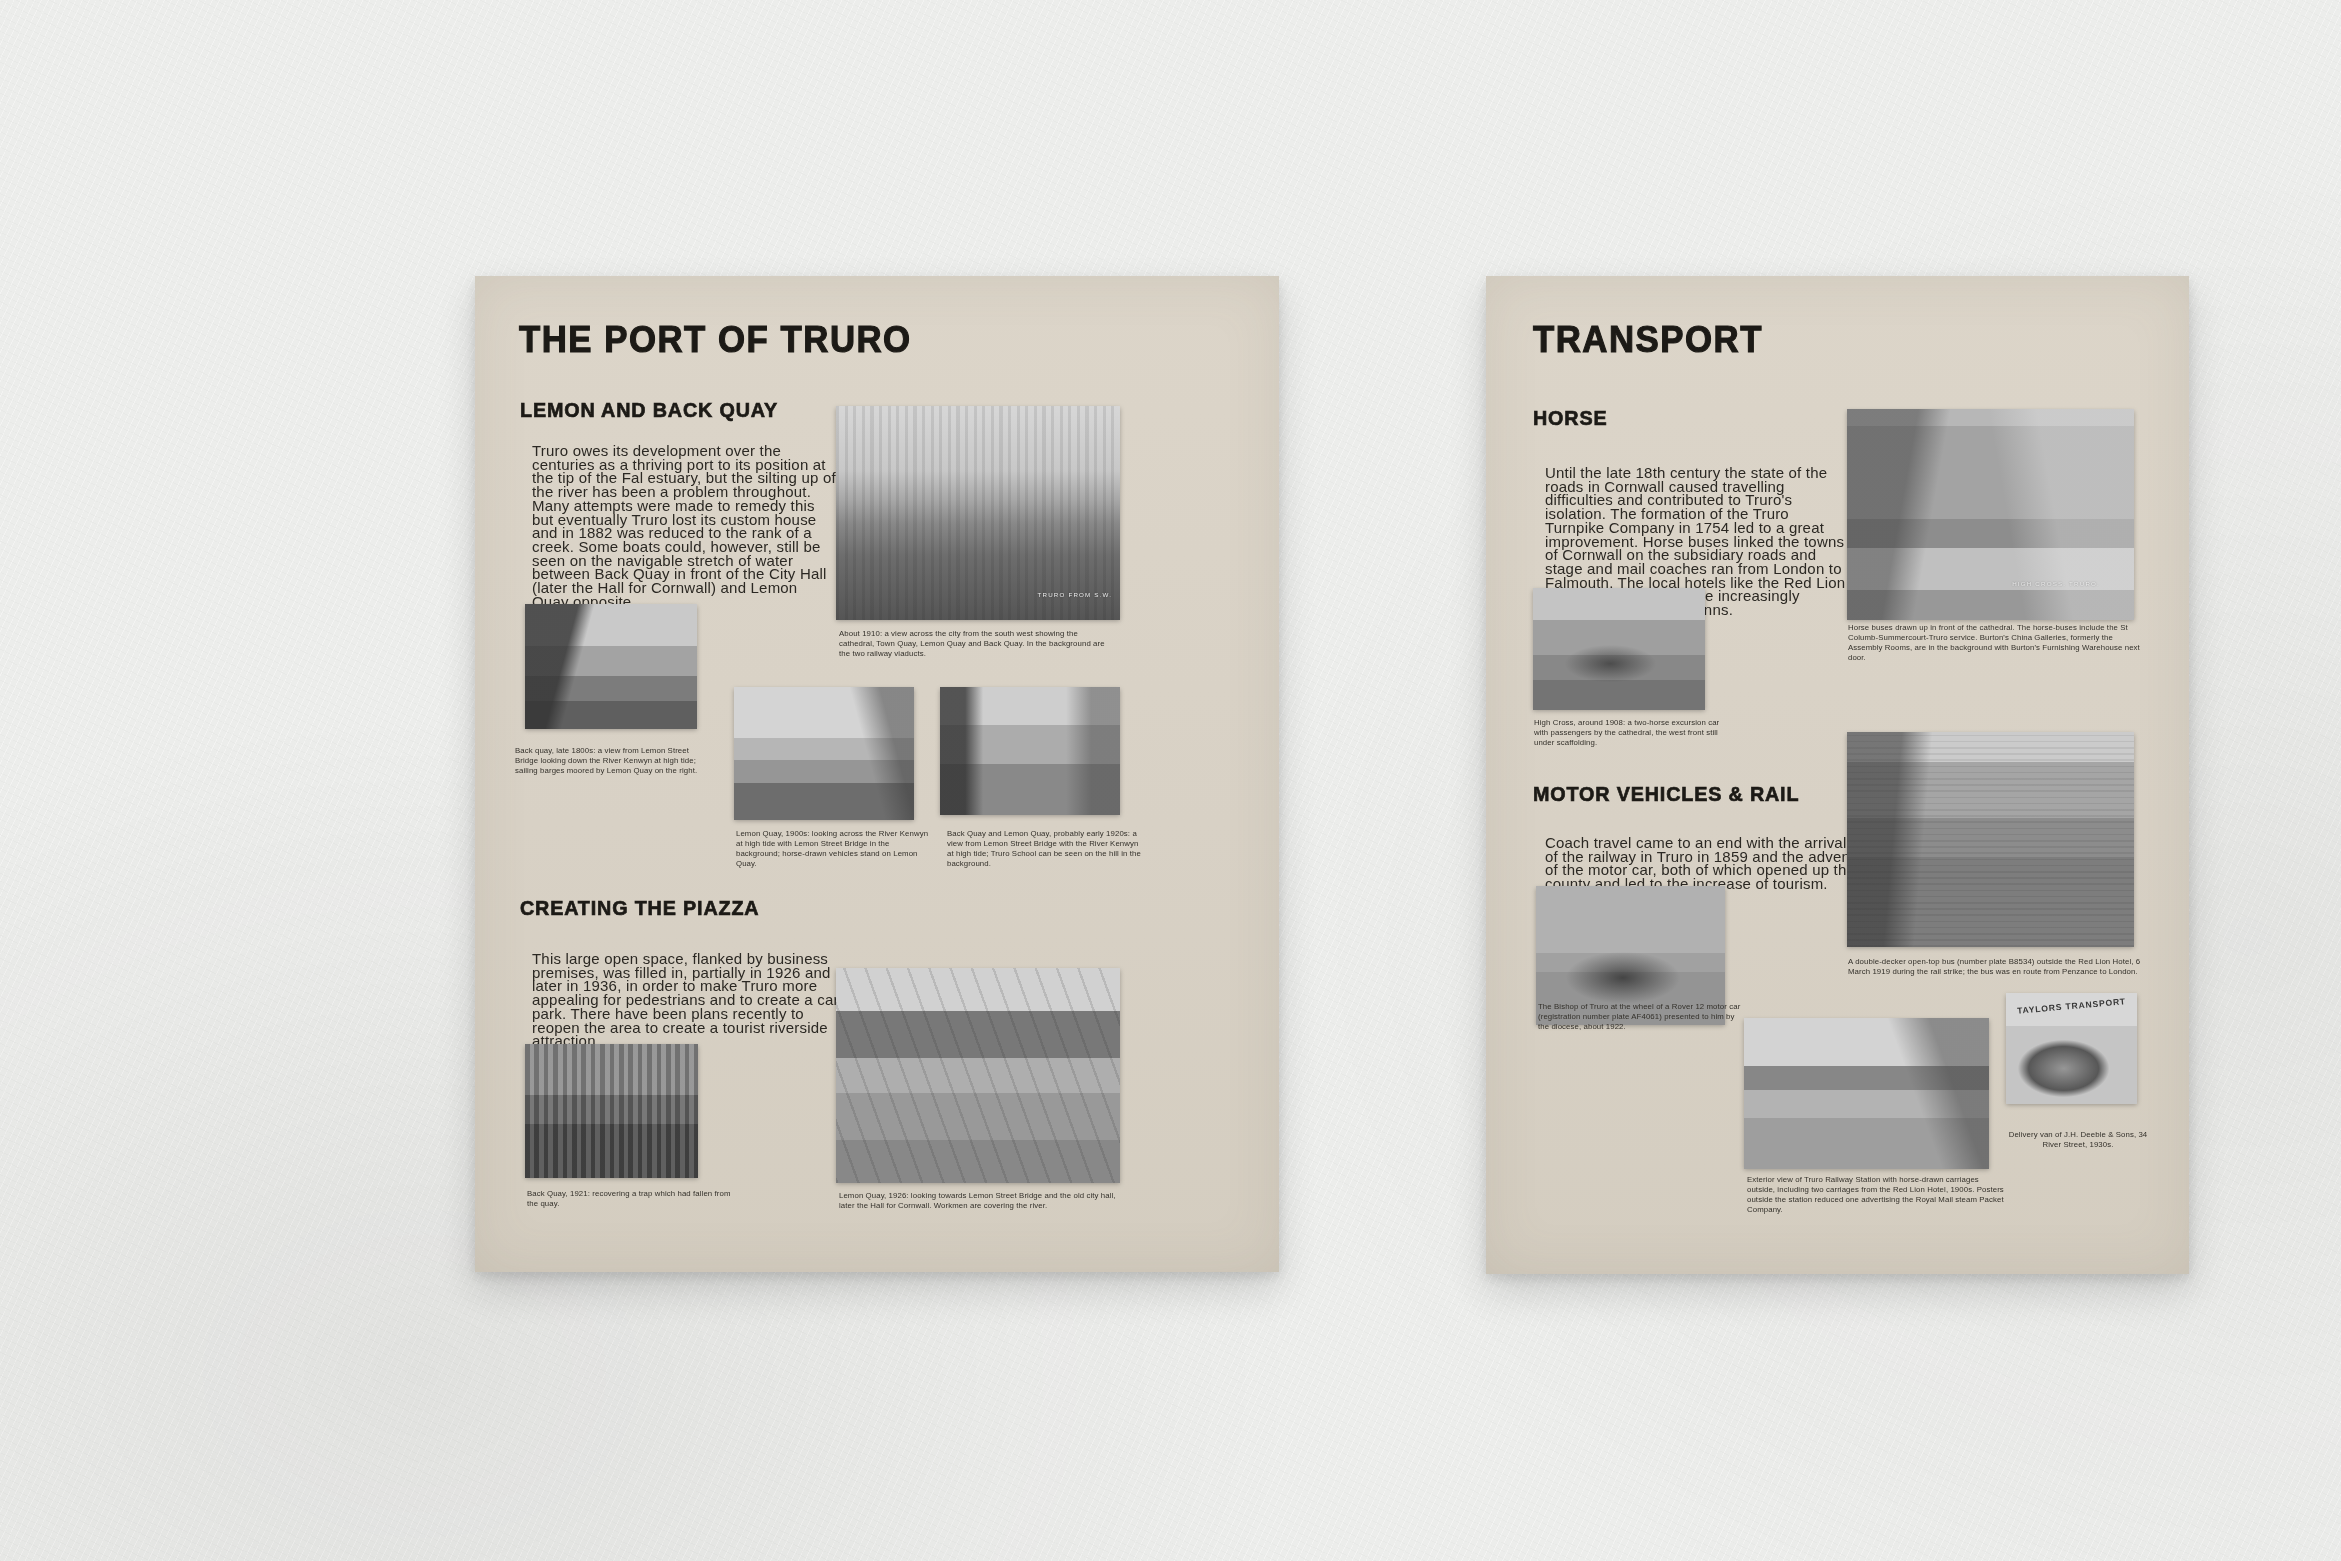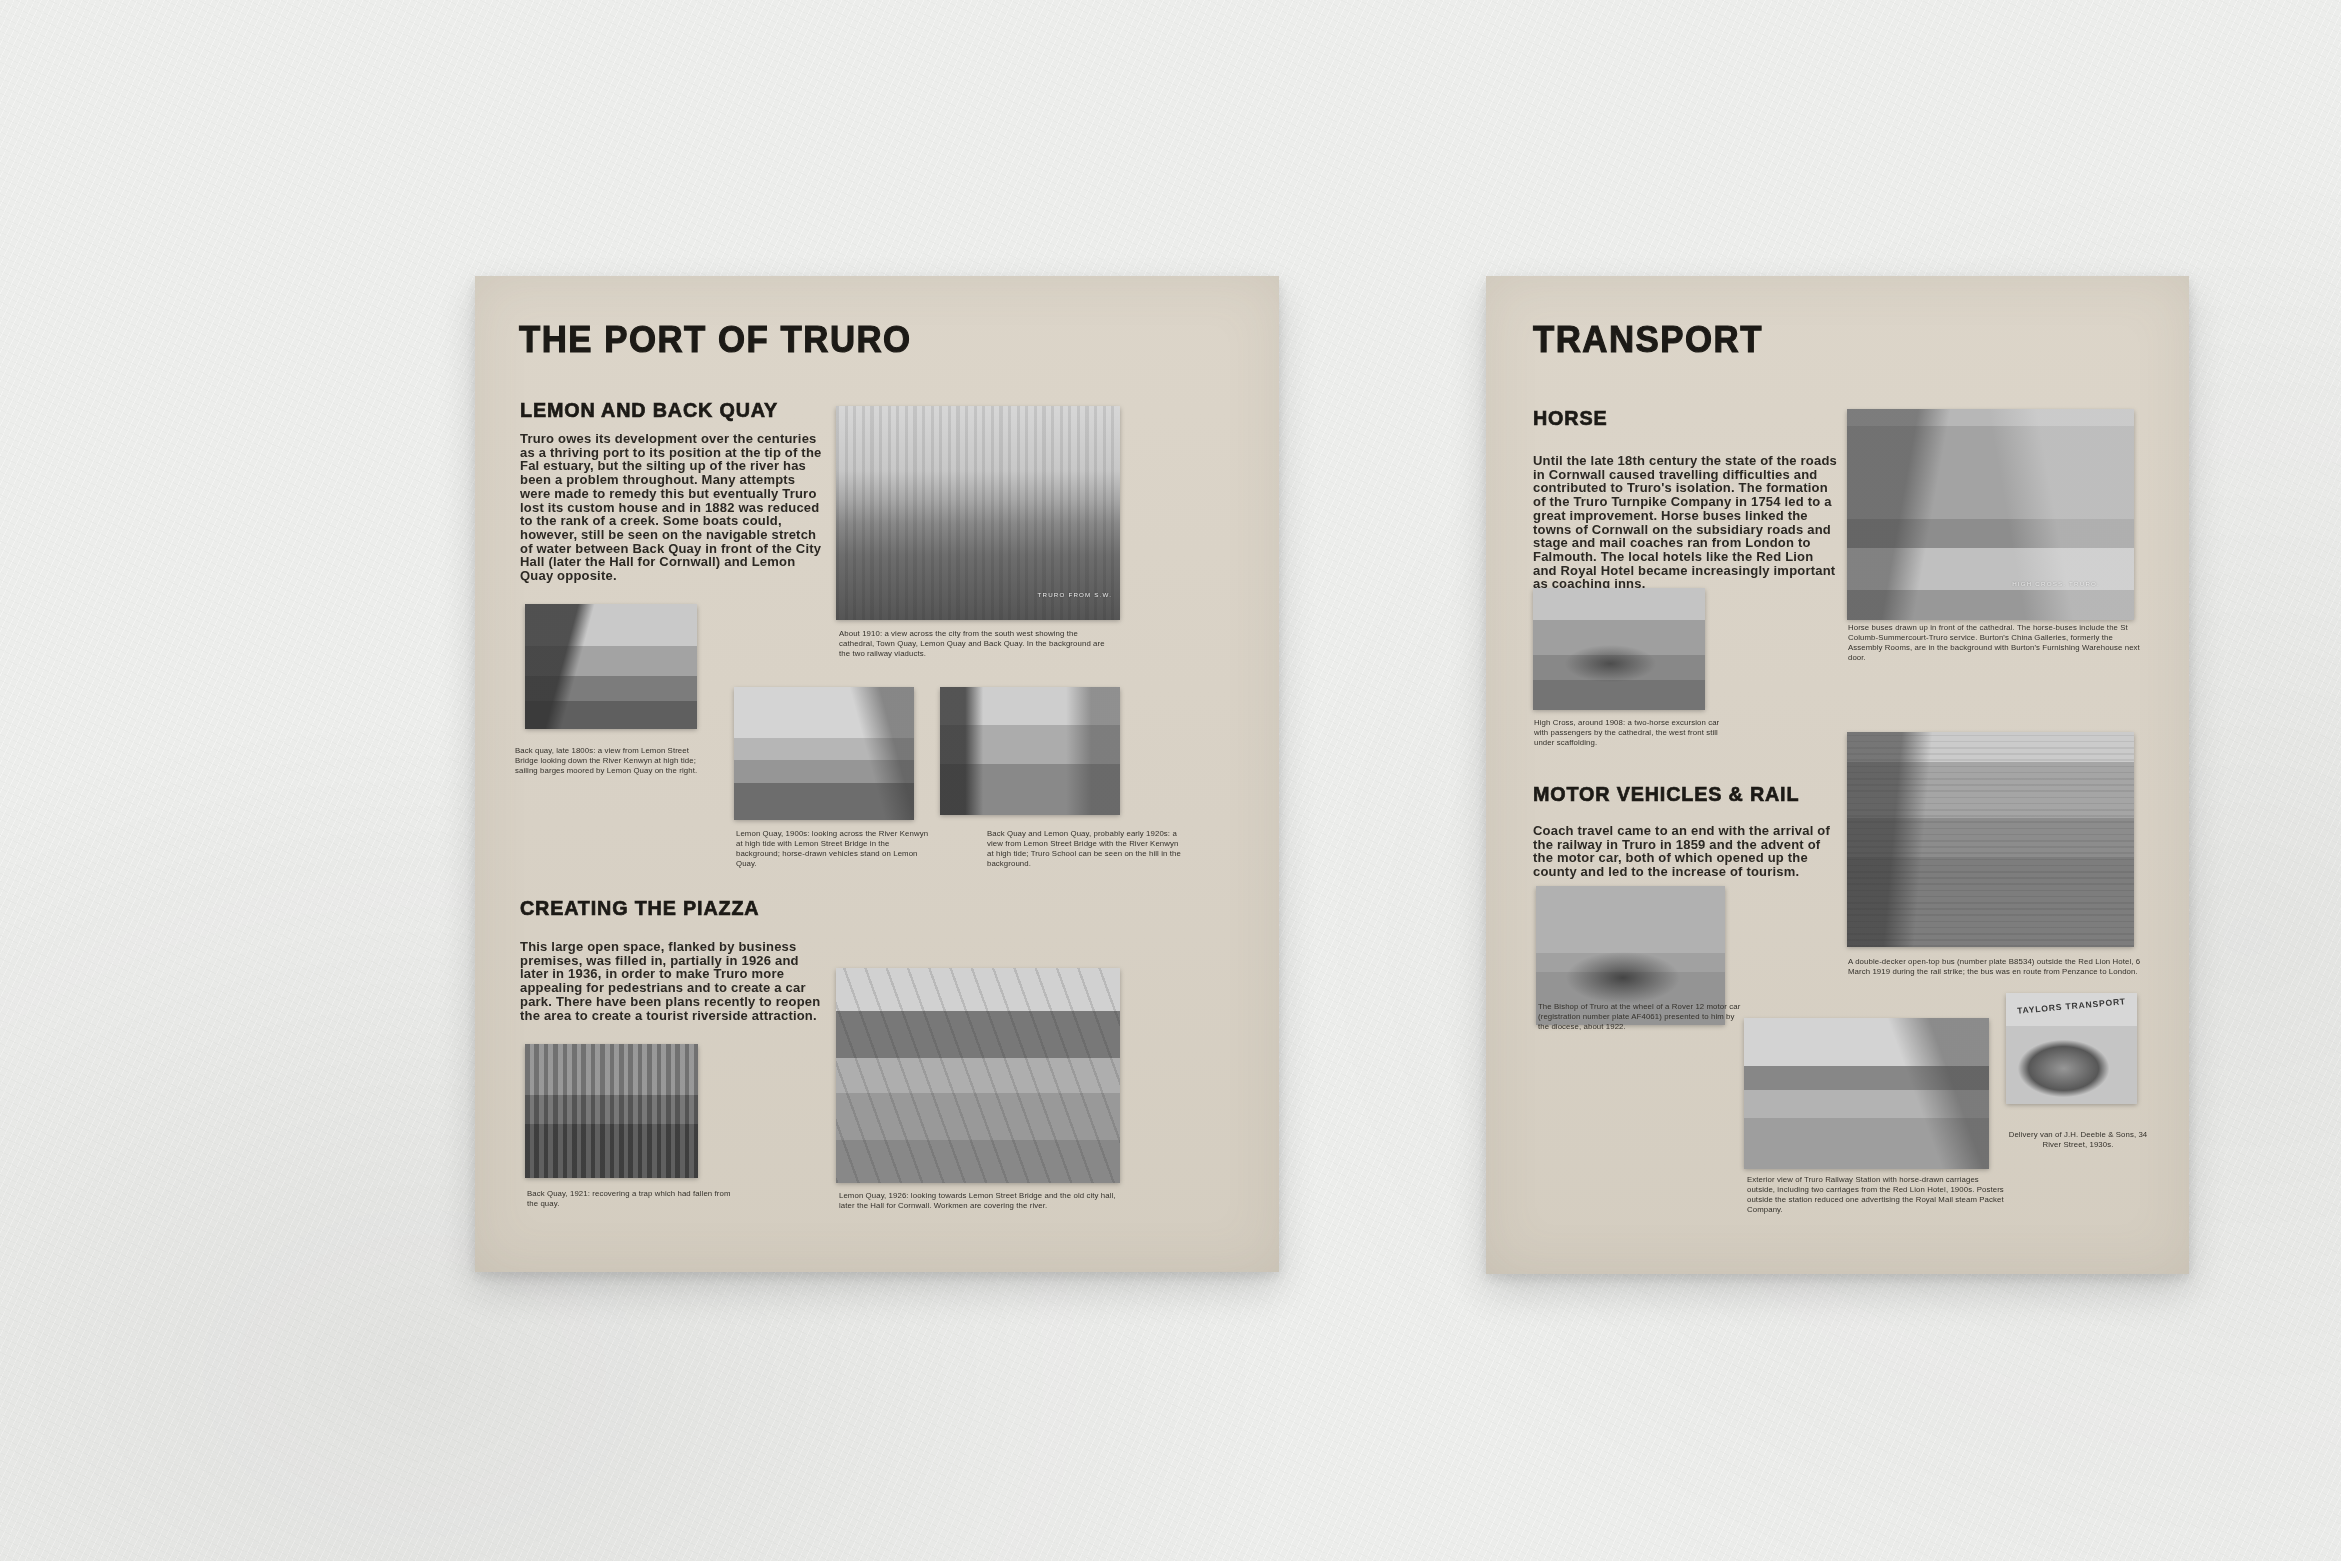--- a/index.html
+++ b/index.html
@@ -25,22 +25,22 @@
     color:#1c1a16;-webkit-text-stroke:1.1px #1c1a16;
     transform:scaleX(.94);transform-origin:left top;white-space:nowrap;
   }
   .heading{
     position:absolute;margin:0;
     font-size:21px;font-weight:700;letter-spacing:0.9px;line-height:1;
     color:#1c1a16;-webkit-text-stroke:0.7px #1c1a16;
     transform:scaleX(.94);transform-origin:left top;white-space:nowrap;
   }
   .body-text{
-    position:absolute;margin:0;
-    font-size:13px;line-height:13.7px;letter-spacing:0.2px;color:#2b2823;font-weight:bold;
+    position:absolute;margin:12px;
+    font-size:15px;line-height:13.7px;letter-spacing:0.2px;color:#2b2823;
   }
   .caption{
     position:absolute;margin:0;
     font-size:7.8px;line-height:10px;letter-spacing:0.1px;color:#33302a;
   }
   .ph{
     position:absolute;
     box-shadow:0 1.6px 4.7px rgba(0,0,0,.28);
     filter:saturate(0);
   }
@@ -78,21 +78,21 @@
 
   <div class="ph" style="left:259px;top:411px;width:180px;height:133px;
               background-image:linear-gradient(255deg, rgba(60,58,52,.50) 0 16%, rgba(60,58,52,0) 30%),
                 linear-gradient(180deg,#d6d4cf 0 38%,#b8b6af 38% 55%,#989690 55% 72%,#6f6d66 72%);"></div>
   <p class="caption" style="left:261px;top:553px;width:197px;">Lemon Quay, 1900s: looking across the River Kenwyn at high tide with Lemon Street Bridge in the background; horse-drawn vehicles stand on Lemon Quay.</p>
 
   <div class="ph" style="left:465px;top:411px;width:180px;height:128px;
               background-image:linear-gradient(90deg, rgba(45,43,39,.75) 0 14%, rgba(45,43,39,0) 24%),
                 linear-gradient(270deg, rgba(70,68,62,.45) 0 16%, rgba(70,68,62,0) 30%),
                 linear-gradient(180deg,#d0cec9 0 30%,#aeaca5 30% 60%,#8b8981 60%);"></div>
-  <p class="caption" style="left:472px;top:553px;width:197px;margin-left:40px;">Back Quay and Lemon Quay, probably early 1920s: a view from Lemon Street Bridge with the River Kenwyn at high tide; Truro School can be seen on the hill in the background.</p>
+  <p class="caption" style="left:472px;top:553px;width:197px;">Back Quay and Lemon Quay, probably early 1920s: a view from Lemon Street Bridge with the River Kenwyn at high tide; Truro School can be seen on the hill in the background.</p>
 
   <h2 class="heading" style="left:45px;top:621px;">CREATING THE PIAZZA</h2>
 
   <p class="body-text" style="left:45px;top:664px;width:308px;">This large open space, flanked by business premises, was filled in, partially in 1926 and later in 1936, in order to make Truro more appealing for pedestrians and to create a car park. There have been plans recently to reopen the area to create a tourist riverside attraction.</p>
 
   <div class="ph" style="left:50px;top:768px;width:173px;height:134px;
               background-image:repeating-linear-gradient(90deg, rgba(0,0,0,.20) 0 4.7px, rgba(255,255,255,.10) 4.7px 9.4px),
                 linear-gradient(180deg,#8f8d85 0 38%,#6b6961 38% 60%,#504e47 60%);"></div>
   <p class="caption" style="left:52px;top:913px;width:205px;">Back Quay, 1921: recovering a trap which had fallen from the quay.</p>
 

